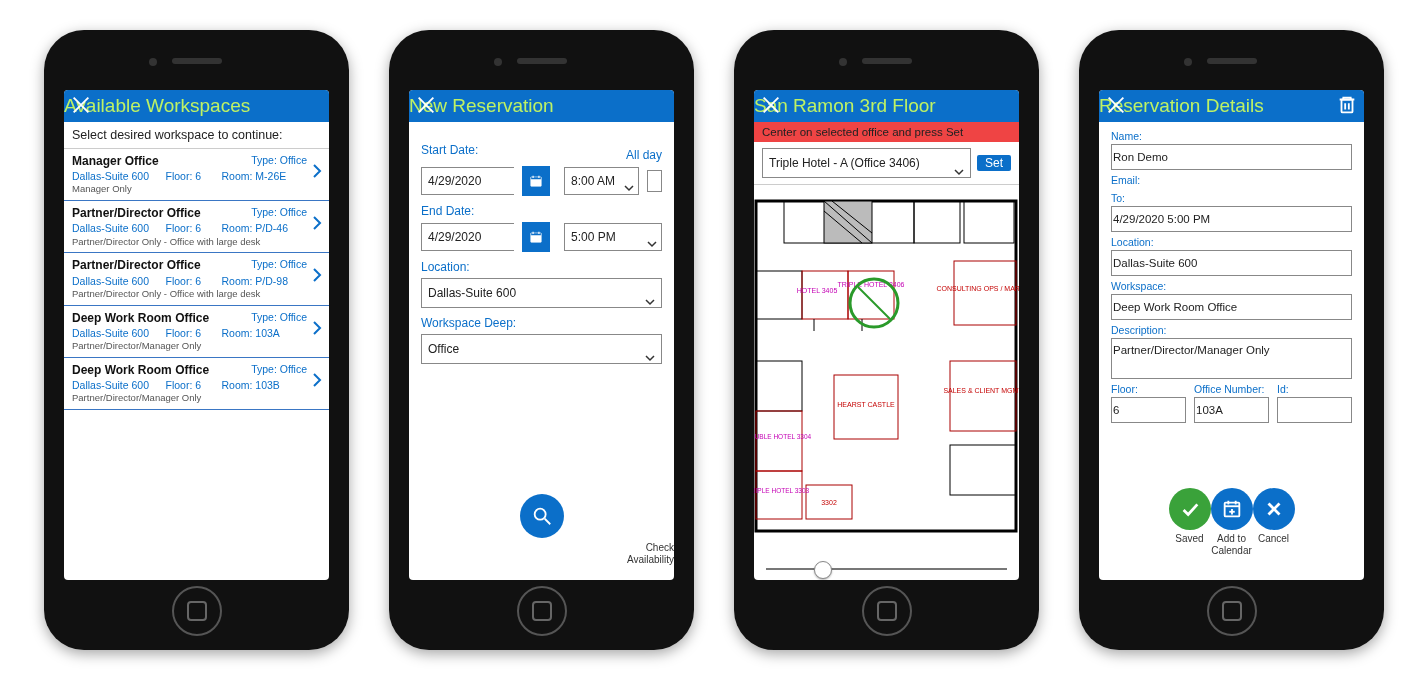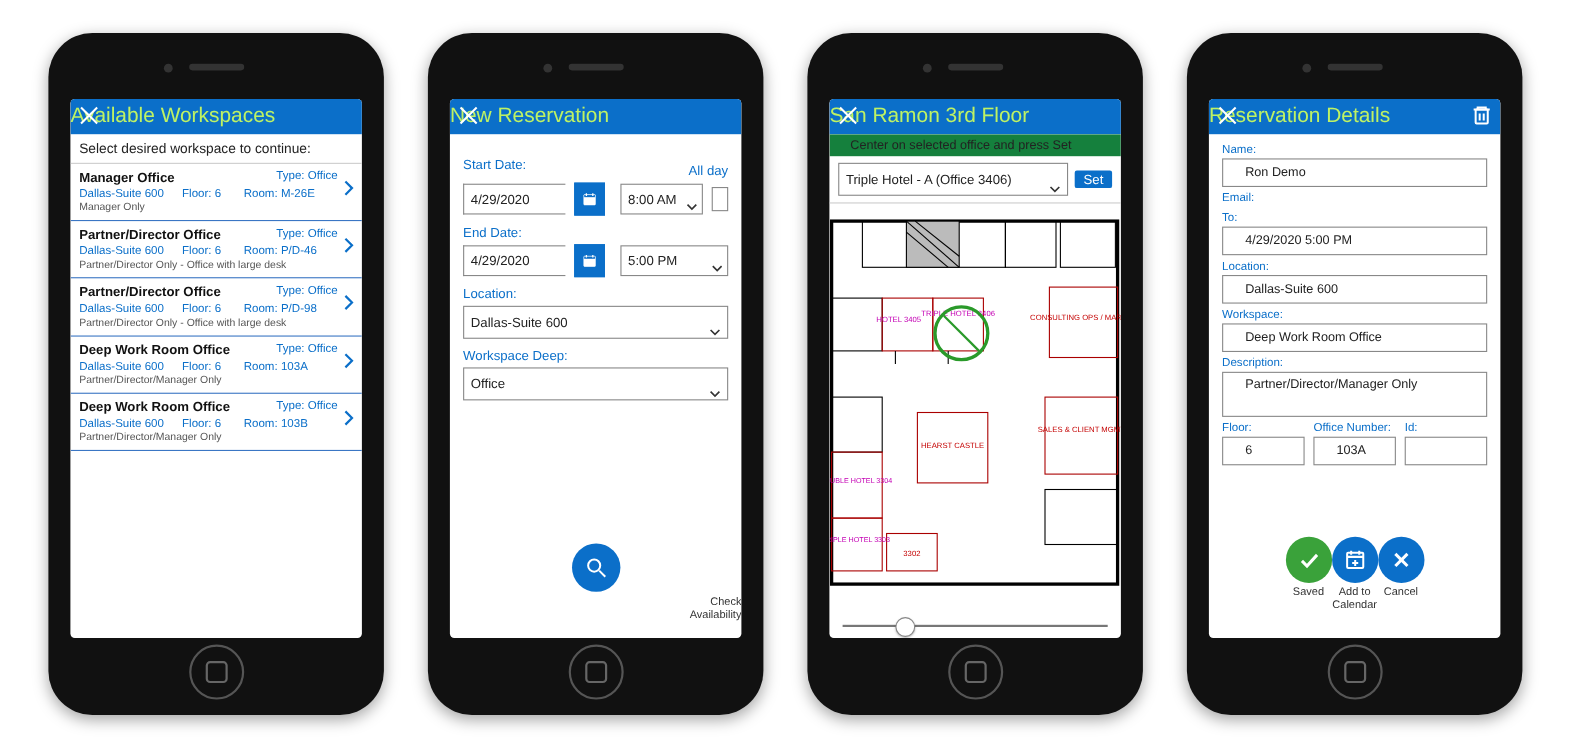--- a/index.html
+++ b/index.html
@@ -149,21 +149,21 @@
   .circle-btn {
     width:44px;height:44px;border-radius:50%;background:#0b6fc9;
     display:flex;align-items:center;justify-content:center;margin:0 auto;
   }
   .circle-btn svg{width:22px;height:22px;fill:#fff;stroke:#fff;}
   .circle-label{text-align:right;font-size:10px;color:#333;margin-top:4px;line-height:1.2;}
   .bottom-action{position:absolute;bottom:14px;left:0;right:0;}
 
   
   .hint-bar {
-    background:#15803d; font-size:11.5px; padding:4px 19px;
+    background:#ef4444; font-size:11.5px; padding:4px 8px;
   }
   .office-sel-row {
     display:flex; gap:6px; padding:6px 8px; align-items:center;
   }
   .set-btn{
     background:#0b6fc9;color:#fff;border:none;
     height:16px;padding:0 8px;font-size:12px;border-radius:2px;
   }
   .map-canvas {
     position:relative; width:100%; height:350px;
@@ -178,21 +178,21 @@
   .slider-track{flex:1;height:2px;background:#777;position:relative;}
   .slider-thumb{
     position:absolute;left:20%;top:-7px;width:16px;height:16px;
     border-radius:50%;background:#fff;border:1px solid #888;
     box-shadow:0 1px 2px rgba(0,0,0,0.3);
   }
 
   
   .field-box{
     border:1px solid #888;height:24px;line-height:24px;
-    padding:0 20px;font-size:11.5px;background:#fff;
+    padding:0 1px;font-size:11.5px;background:#fff;
   }
   .two-col{display:flex;gap:8px;}
   .two-col > div{flex:1;}
   .three-col{display:flex;gap:8px;}
   .three-col > div{flex:1;}
   .lbl-sm{color:#0b6fc9;font-size:10.5px;margin:4px 0 2px;}
   .action-row{
     display:flex;justify-content:center;
     position:absolute;bottom:24px;left:0;right:0;
     padding:0 12px;

